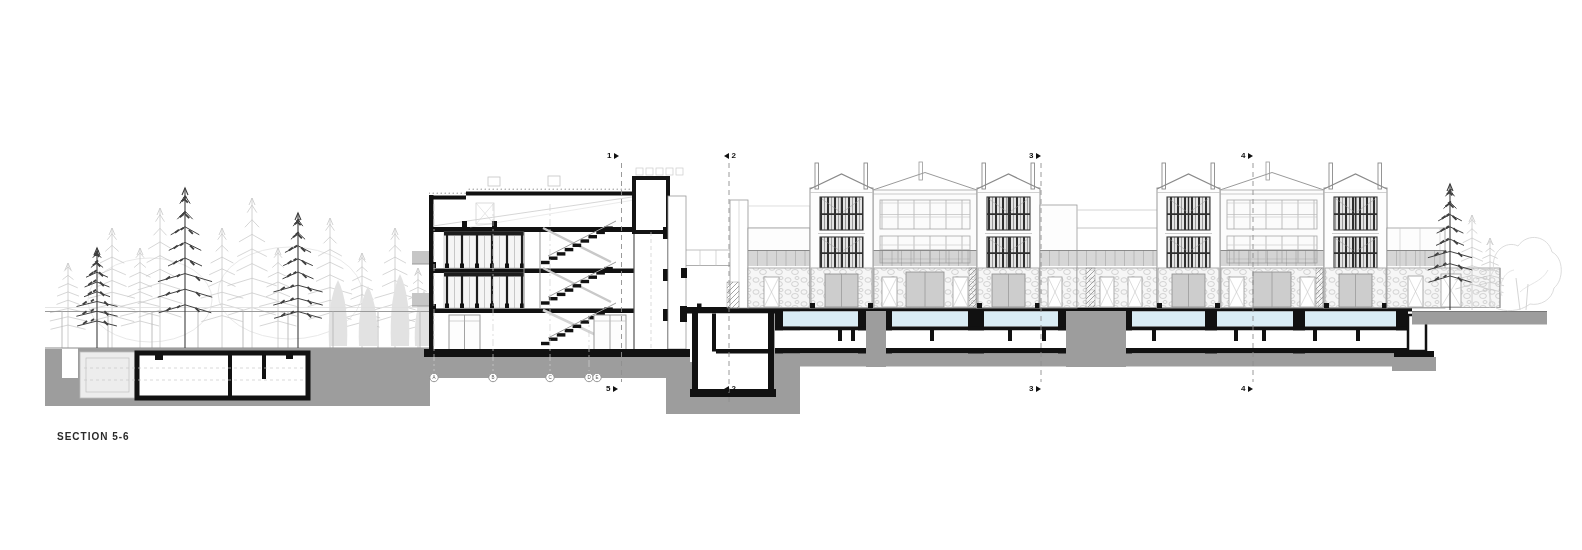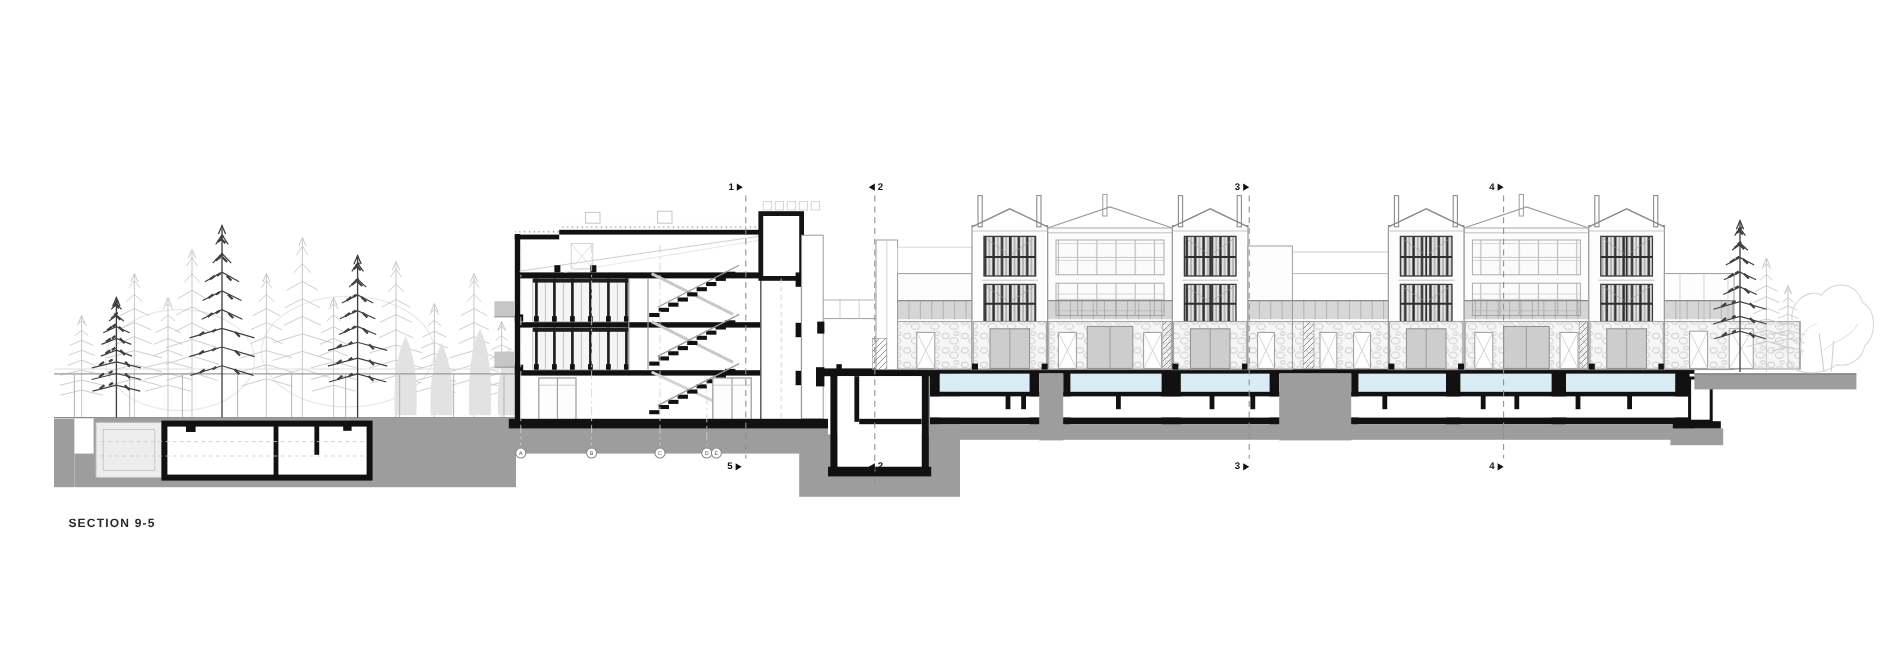--- a/index.html
+++ b/index.html
@@ -716,21 +716,21 @@
         <path d="M1445.45,206.57 l4,-3 M1453.575,207.57 l-4,-4 M1448.05,203.57 l3,-2" stroke="#3f3f3f" stroke-width="1.87" fill="none"></path>
         <path d="M1445.53125,196.28500000000003 L1450,189.985 L1454.46875,196.28500000000003" stroke="#3f3f3f" stroke-width="0.9900000000000001" fill="none"></path>
         <path d="M1446.871875,194.28500000000003 l4,-3 M1452.4578125,195.28500000000003 l-4,-4 M1448.659375,191.28500000000003 l3,-2" stroke="#3f3f3f" stroke-width="1.87" fill="none"></path>
         <path d="M1447,191 L1450,184 L1453,191" stroke="#3f3f3f" stroke-width="1.1" fill="none"></path>
         <path d="M1496,308 C1488,300 1486,282 1494,270 C1490,252 1506,240 1518,246 C1528,232 1548,236 1552,252 C1564,258 1564,280 1554,288 C1552,300 1540,306 1530,304 C1520,312 1504,312 1496,308 Z" stroke="#d8d8d8" stroke-width="0.9" fill="none"></path>
         <path d="M1502,296 C1498,284 1504,272 1514,270 M1520,292 C1528,284 1542,282 1548,270" stroke="#dedede" stroke-width="0.8" fill="none"></path>
         <line x1="1520" y1="310" x2="1516" y2="278" stroke="#d0d0d0" stroke-width="0.9"></line>
         <line x1="1526" y1="310" x2="1528" y2="284" stroke="#d0d0d0" stroke-width="0.9"></line>
       </g>
     </svg>
-  <div class="drawing-title">SECTION 9-5</div>
+  <div class="drawing-title">SECTION 5-6</div>
   <div id="markers">
       <div class="marker" style="left: 607px; top: 152px;">
         <span>1</span>
         <span class="tri-r"></span>
       </div>
       <div class="marker" style="left: 724px; top: 152px;">
         <span class="tri-l"></span>
         <span>2</span>
       </div>
       <div class="marker" style="left: 1029px; top: 152px;">

